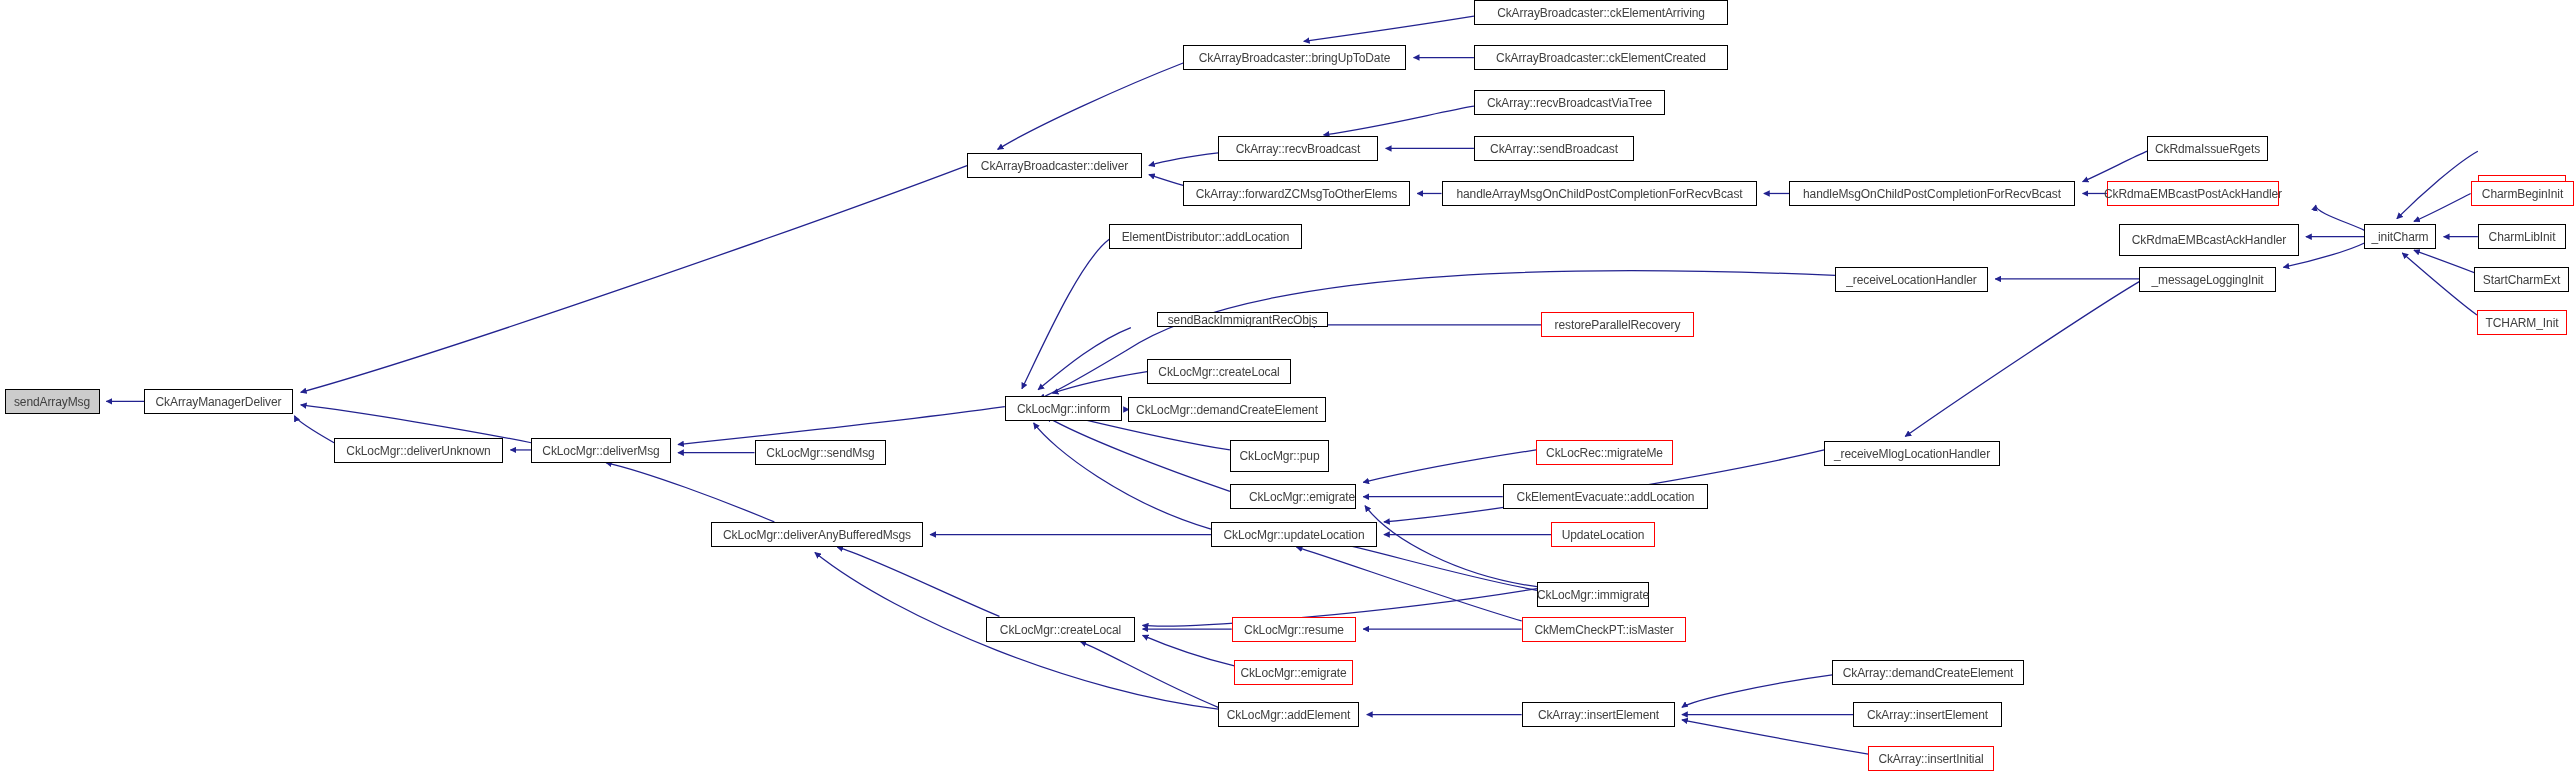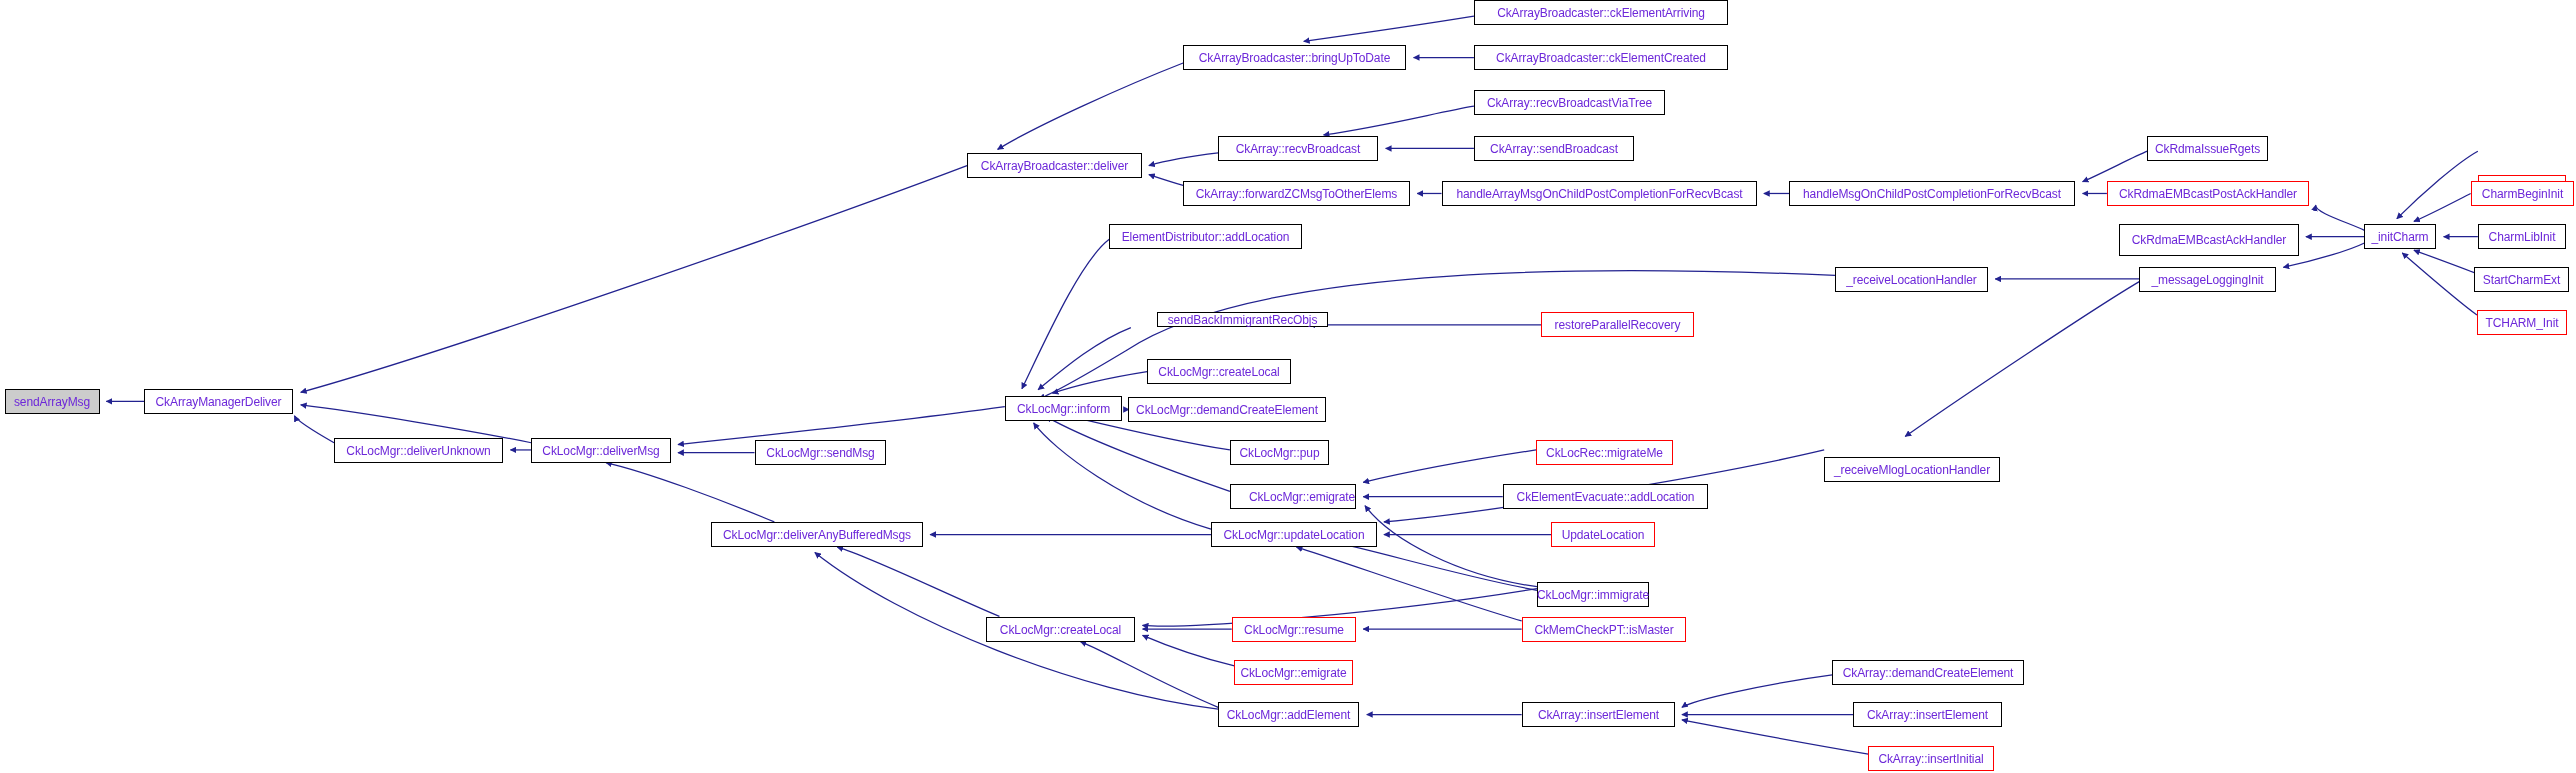--- a/index.html
+++ b/index.html
@@ -1,21 +1,21 @@
 <!DOCTYPE html>
 <html style="font-size:14.4px"><head>
 <meta charset="utf-8">
 <style>
   html,body{margin:0;padding:0;background:#ffffff;}
   #stage{position:relative;width:2576px;height:773px;background:#ffffff;
          font-family:"Liberation Sans","DejaVu Sans",sans-serif;overflow:hidden;}
   #edges{position:absolute;left:0;top:0;width:2576px;height:773px;}
   .node{position:absolute;box-sizing:border-box;display:flex;align-items:center;
         justify-content:center;background:#ffffff;border:0.9px solid #000000;
-        font-size:12px;color:#6d28d9;white-space:nowrap;letter-spacing:-0.1px;}
+        font-size:12px;color:#404040;white-space:nowrap;letter-spacing:-0.1px;}
   .node.red{border-color:#ff0000;}
   .node.filled{background:#cccccc;border-color:#000000;}
   .node span{pointer-events:none;}
 </style>
 </head>
 <body>
 
 <div id="stage" style="width: 2576px; height: 773px;">
   <svg id="edges" viewBox="0 0 2861 859" preserveAspectRatio="none">
     <defs>
@@ -125,21 +125,21 @@
       </div>
       <div class="node" style="left: 1183px; top: 181px; width: 227px; height: 25px;">
         <span>CkArray::forwardZCMsgToOtherElems</span>
       </div>
       <div class="node" style="left: 1442px; top: 181px; width: 315px; height: 25px;">
         <span>handleArrayMsgOnChildPostCompletionForRecvBcast</span>
       </div>
       <div class="node" style="left: 1789px; top: 181px; width: 286px; height: 25px;">
         <span>handleMsgOnChildPostCompletionForRecvBcast</span>
       </div>
-      <div class="node red" style="left: 2107px; top: 181px; width: 202px; height: 25px;">
+      <div class="node red" style="left: 2107px; top: 181px; width: 172px; height: 25px;">
         <span>CkRdmaEMBcastPostAckHandler</span>
       </div>
       <div class="node" style="left: 2147px; top: 136px; width: 121px; height: 25px;">
         <span>CkRdmaIssueRgets</span>
       </div>
       <div class="node" style="left: 2119px; top: 224px; width: 180px; height: 32px;">
         <span>CkRdmaEMBcastAckHandler</span>
       </div>
       <div class="node" style="left: 2139px; top: 267px; width: 137px; height: 25px;">
         <span>_messageLoggingInit</span>
@@ -161,39 +161,39 @@
       </div>
       <div class="node red" style="left: 2477px; top: 310px; width: 90px; height: 25px;">
         <span>TCHARM_Init</span>
       </div>
       <div class="node" style="left: 1109px; top: 224px; width: 193px; height: 25px;">
         <span>ElementDistributor::addLocation</span>
       </div>
       <div class="node" style="left: 1835px; top: 267px; width: 153px; height: 25px;">
         <span>_receiveLocationHandler</span>
       </div>
-      <div class="node" style="left: 1824px; top: 441px; width: 176px; height: 25px; margin-top: 16px;">
+      <div class="node" style="left: 1824px; top: 441px; width: 176px; height: 25px;">
         <span>_receiveMlogLocationHandler</span>
       </div>
       <div class="node" style="left: 1157px; top: 312px; width: 171px; height: 15px;">
         <span>sendBackImmigrantRecObjs</span>
       </div>
       <div class="node red" style="left: 1541px; top: 312px; width: 153px; height: 25px;">
         <span>restoreParallelRecovery</span>
       </div>
       <div class="node" style="left: 1147px; top: 359px; width: 144px; height: 25px;">
         <span>CkLocMgr::createLocal</span>
       </div>
       <div class="node" style="left: 1005px; top: 396px; width: 117px; height: 25px;">
         <span>CkLocMgr::inform</span>
       </div>
       <div class="node" style="left: 1128px; top: 397px; width: 198px; height: 25px;">
         <span>CkLocMgr::demandCreateElement</span>
       </div>
-      <div class="node" style="left: 1230px; top: 440px; width: 99px; height: 25px;">
+      <div class="node" style="left: 1230px; top: 440px; width: 99px; height: 32px;">
         <span>CkLocMgr::pup</span>
       </div>
       <div class="node" style="left: 1230px; top: 484px; width: 126px; height: 25px; padding-left: 18px;">
         <span>CkLocMgr::emigrate</span>
       </div>
       <div class="node red" style="left: 1536px; top: 440px; width: 137px; height: 25px;">
         <span>CkLocRec::migrateMe</span>
       </div>
       <div class="node" style="left: 1503px; top: 484px; width: 205px; height: 25px;">
         <span>CkElementEvacuate::addLocation</span>

